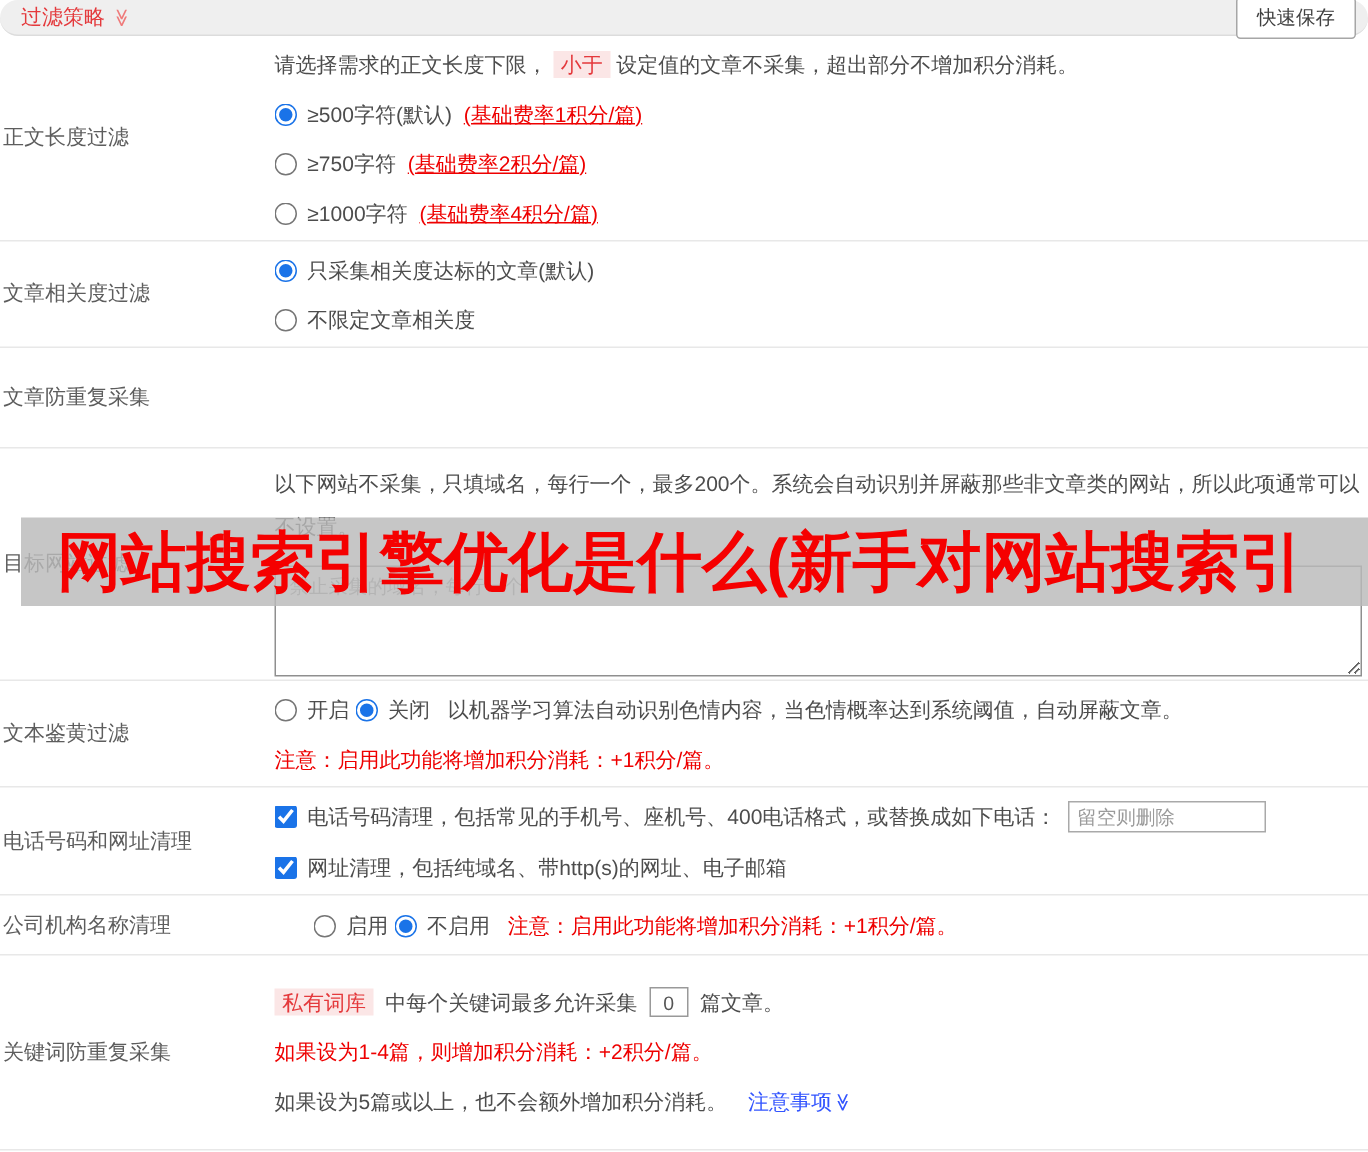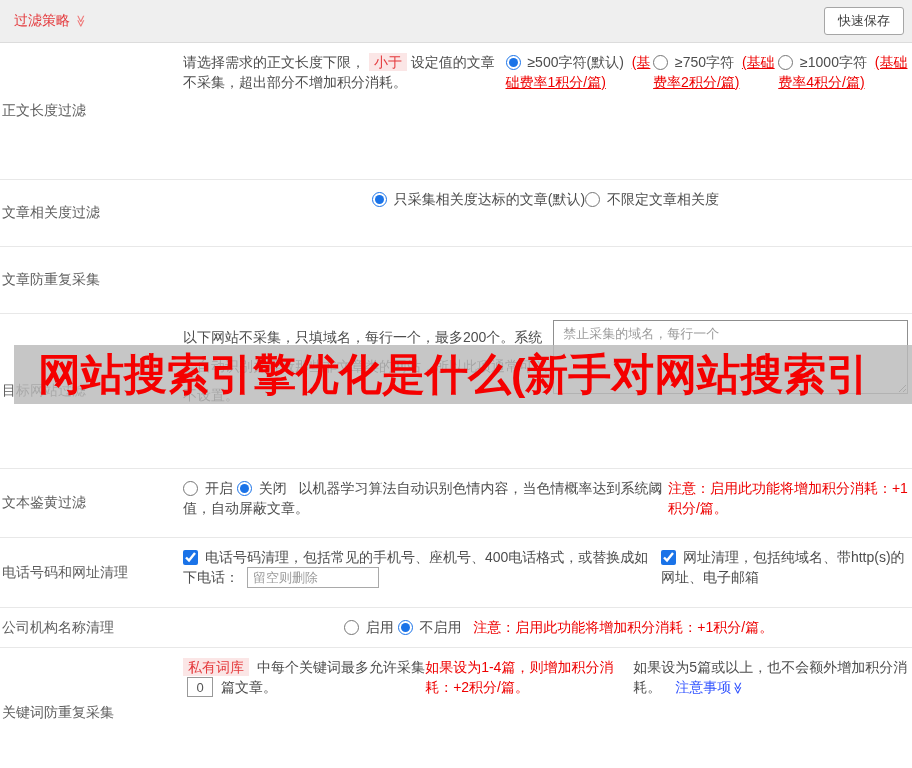--- a/index.html
+++ b/index.html
@@ -1,33 +1,33 @@
 <!DOCTYPE html>
 <html><head>
 <meta charset="utf-8">
 <style>
   * { margin:0; padding:0; box-sizing:border-box; }
   html,body { width:912px; height:768px; overflow:hidden; background:#fff;
     font-family:"Liberation Sans","DejaVu Sans",sans-serif; }
   body { position:relative; font-size:14px; color:#4d4d4d; }
 
   
-  .topbar { height:43px; background:#efefef; border-bottom:1px solid #dcdcdc;
-    display:flex; align-items:center; justify-content:space-between; padding:0 8px 0 14px; }
+  .topbar { height:24px; background:#efefef; border-bottom:1px solid #dcdcdc;
+    display:flex; align-items:center; justify-content:space-between; padding:0 8px 0 14px;border-radius:13px; }
   .section-title { color:#e4393c; font-size:14px; cursor:pointer; display:inline-flex; align-items:center; }
   .chev { display:inline-block; transform:rotate(90deg); font-size:12px; margin-left:5px; color:#ef7a7a; }
   .save-btn { font-size:13px; color:#404040; background:#fff; border:1px solid #a6a6a6;
     border-radius:3px; padding:4px 13px; cursor:pointer; font-family:inherit; }
 
   
   .row { display:flex; border-bottom:1px solid #e8e8e8; }
   .row:last-child { border-bottom:none; }
   .label-cell { width:183px; flex:0 0 183px; padding-left:2px; display:flex; align-items:center;
     color:#5d5d5d; font-size:14px; }
-  .content-cell { flex:1; padding:2px 4px 2px 0; display:flex; justify-content:center; }
+  .content-cell { flex:1; padding:2px 4px 2px 0; display:flex; flex-direction:column; justify-content:center; }
   .line { margin:6.5px 0; line-height:20px; }
   .r1 { min-height:137px; } .r2 { min-height:67px; } .r3 { min-height:67px; }
   .r4 { min-height:155px; } .r5 { min-height:69px; } .r6 { min-height:70px; }
   .r7 { min-height:40px;gap:26px; } .r8 { min-height:130px; }
 
   input[type=radio], input[type=checkbox] { width:15px; height:15px; accent-color:#1a73e8;
     vertical-align:-3px; margin:0 3px 0 0; }
   .opt-note { color:#ee0000; text-decoration:underline; margin-left:4px; }
   .red { color:#ee0000; }
   .hl { color:#e4393c; background:#fbe6e6; padding:1px 5px; }

